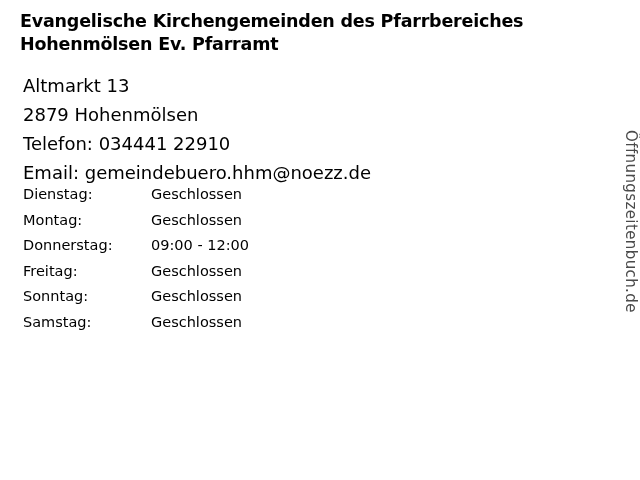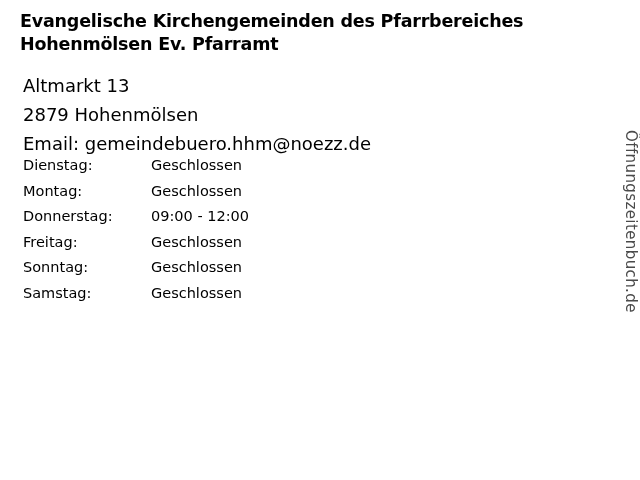--- a/index.html
+++ b/index.html
@@ -81,20 +81,21 @@
 
 <div class="page">
 
   <div class="content">
 
     <h1 class="title">Evangelische Kirchengemeinden des Pfarrbereiches Hohenmölsen Ev. Pfarramt</h1>
 
     <div class="address-block">
       <p class="addr-line">Altmarkt 13</p>
       <p class="addr-line">2879 Hohenmölsen</p>
+      <p class="addr-line">Telefon: 034441 22910</p>
       <p class="addr-line">Email: gemeindebuero.hhm@noezz.de</p>
     </div>
 
 
     <table class="hours">
       <tbody>
         <tr>
           <td class="day">Dienstag:</td>
           <td class="val">Geschlossen</td>
         </tr>

